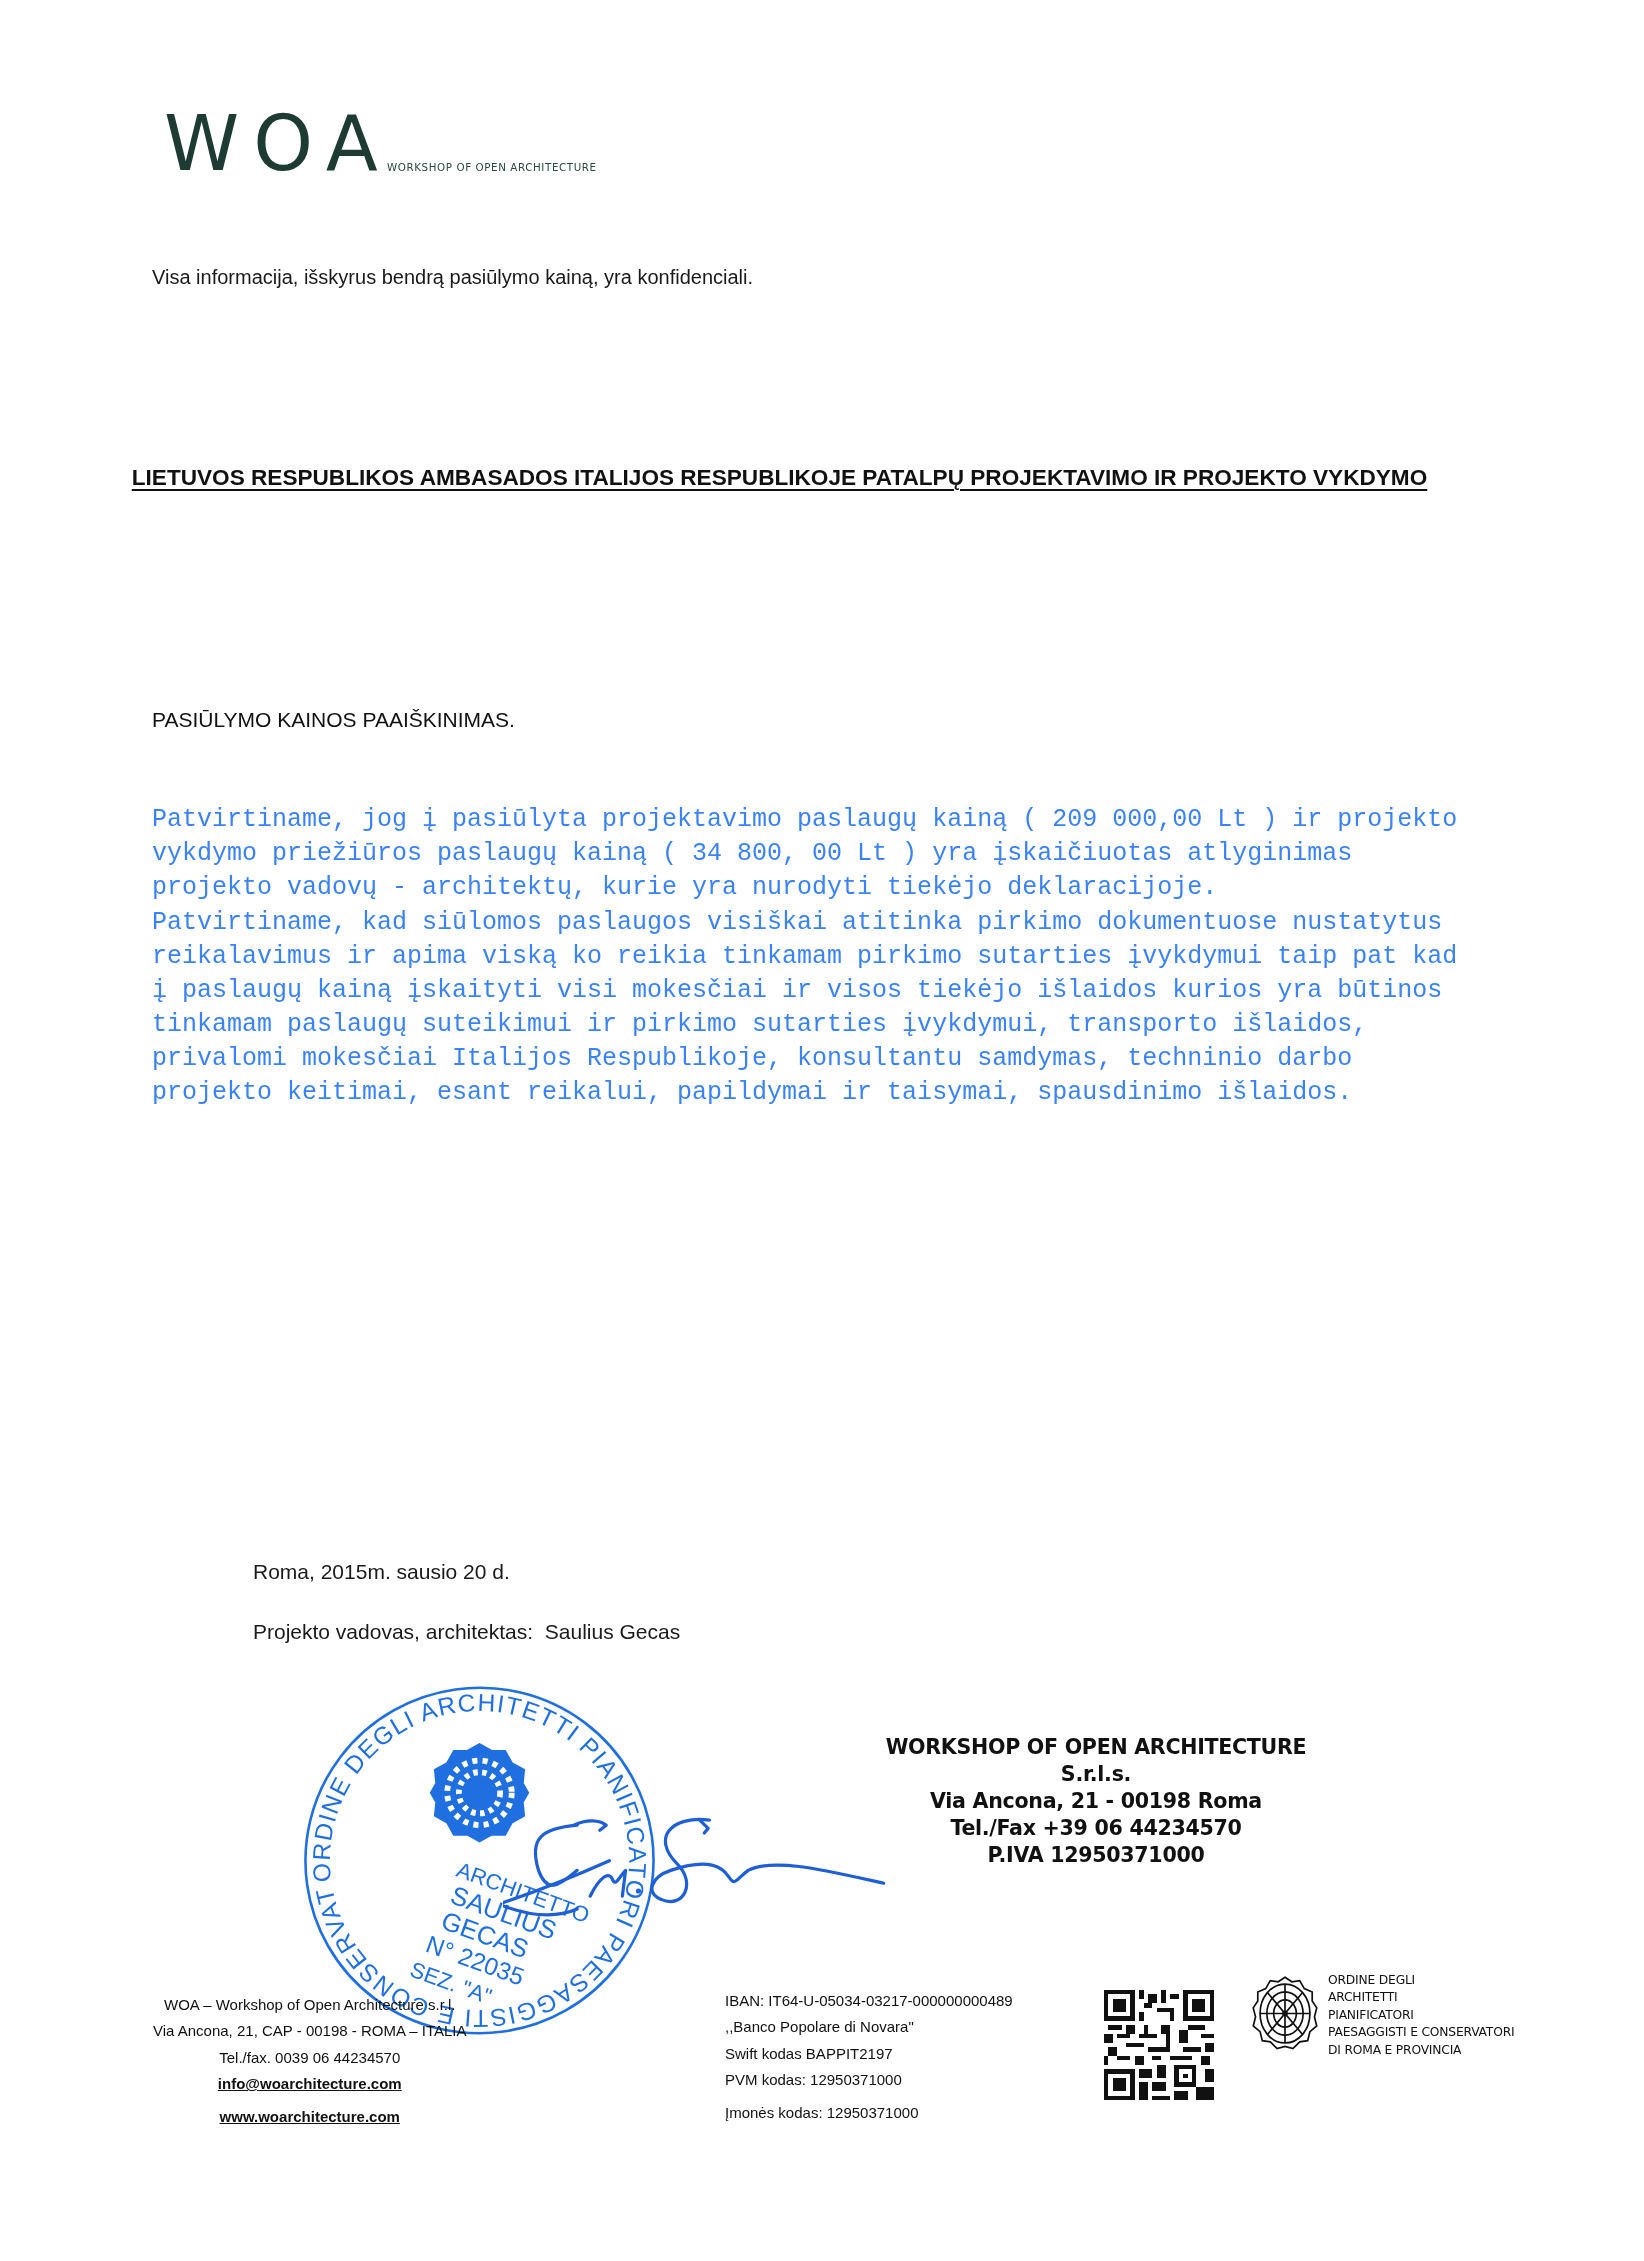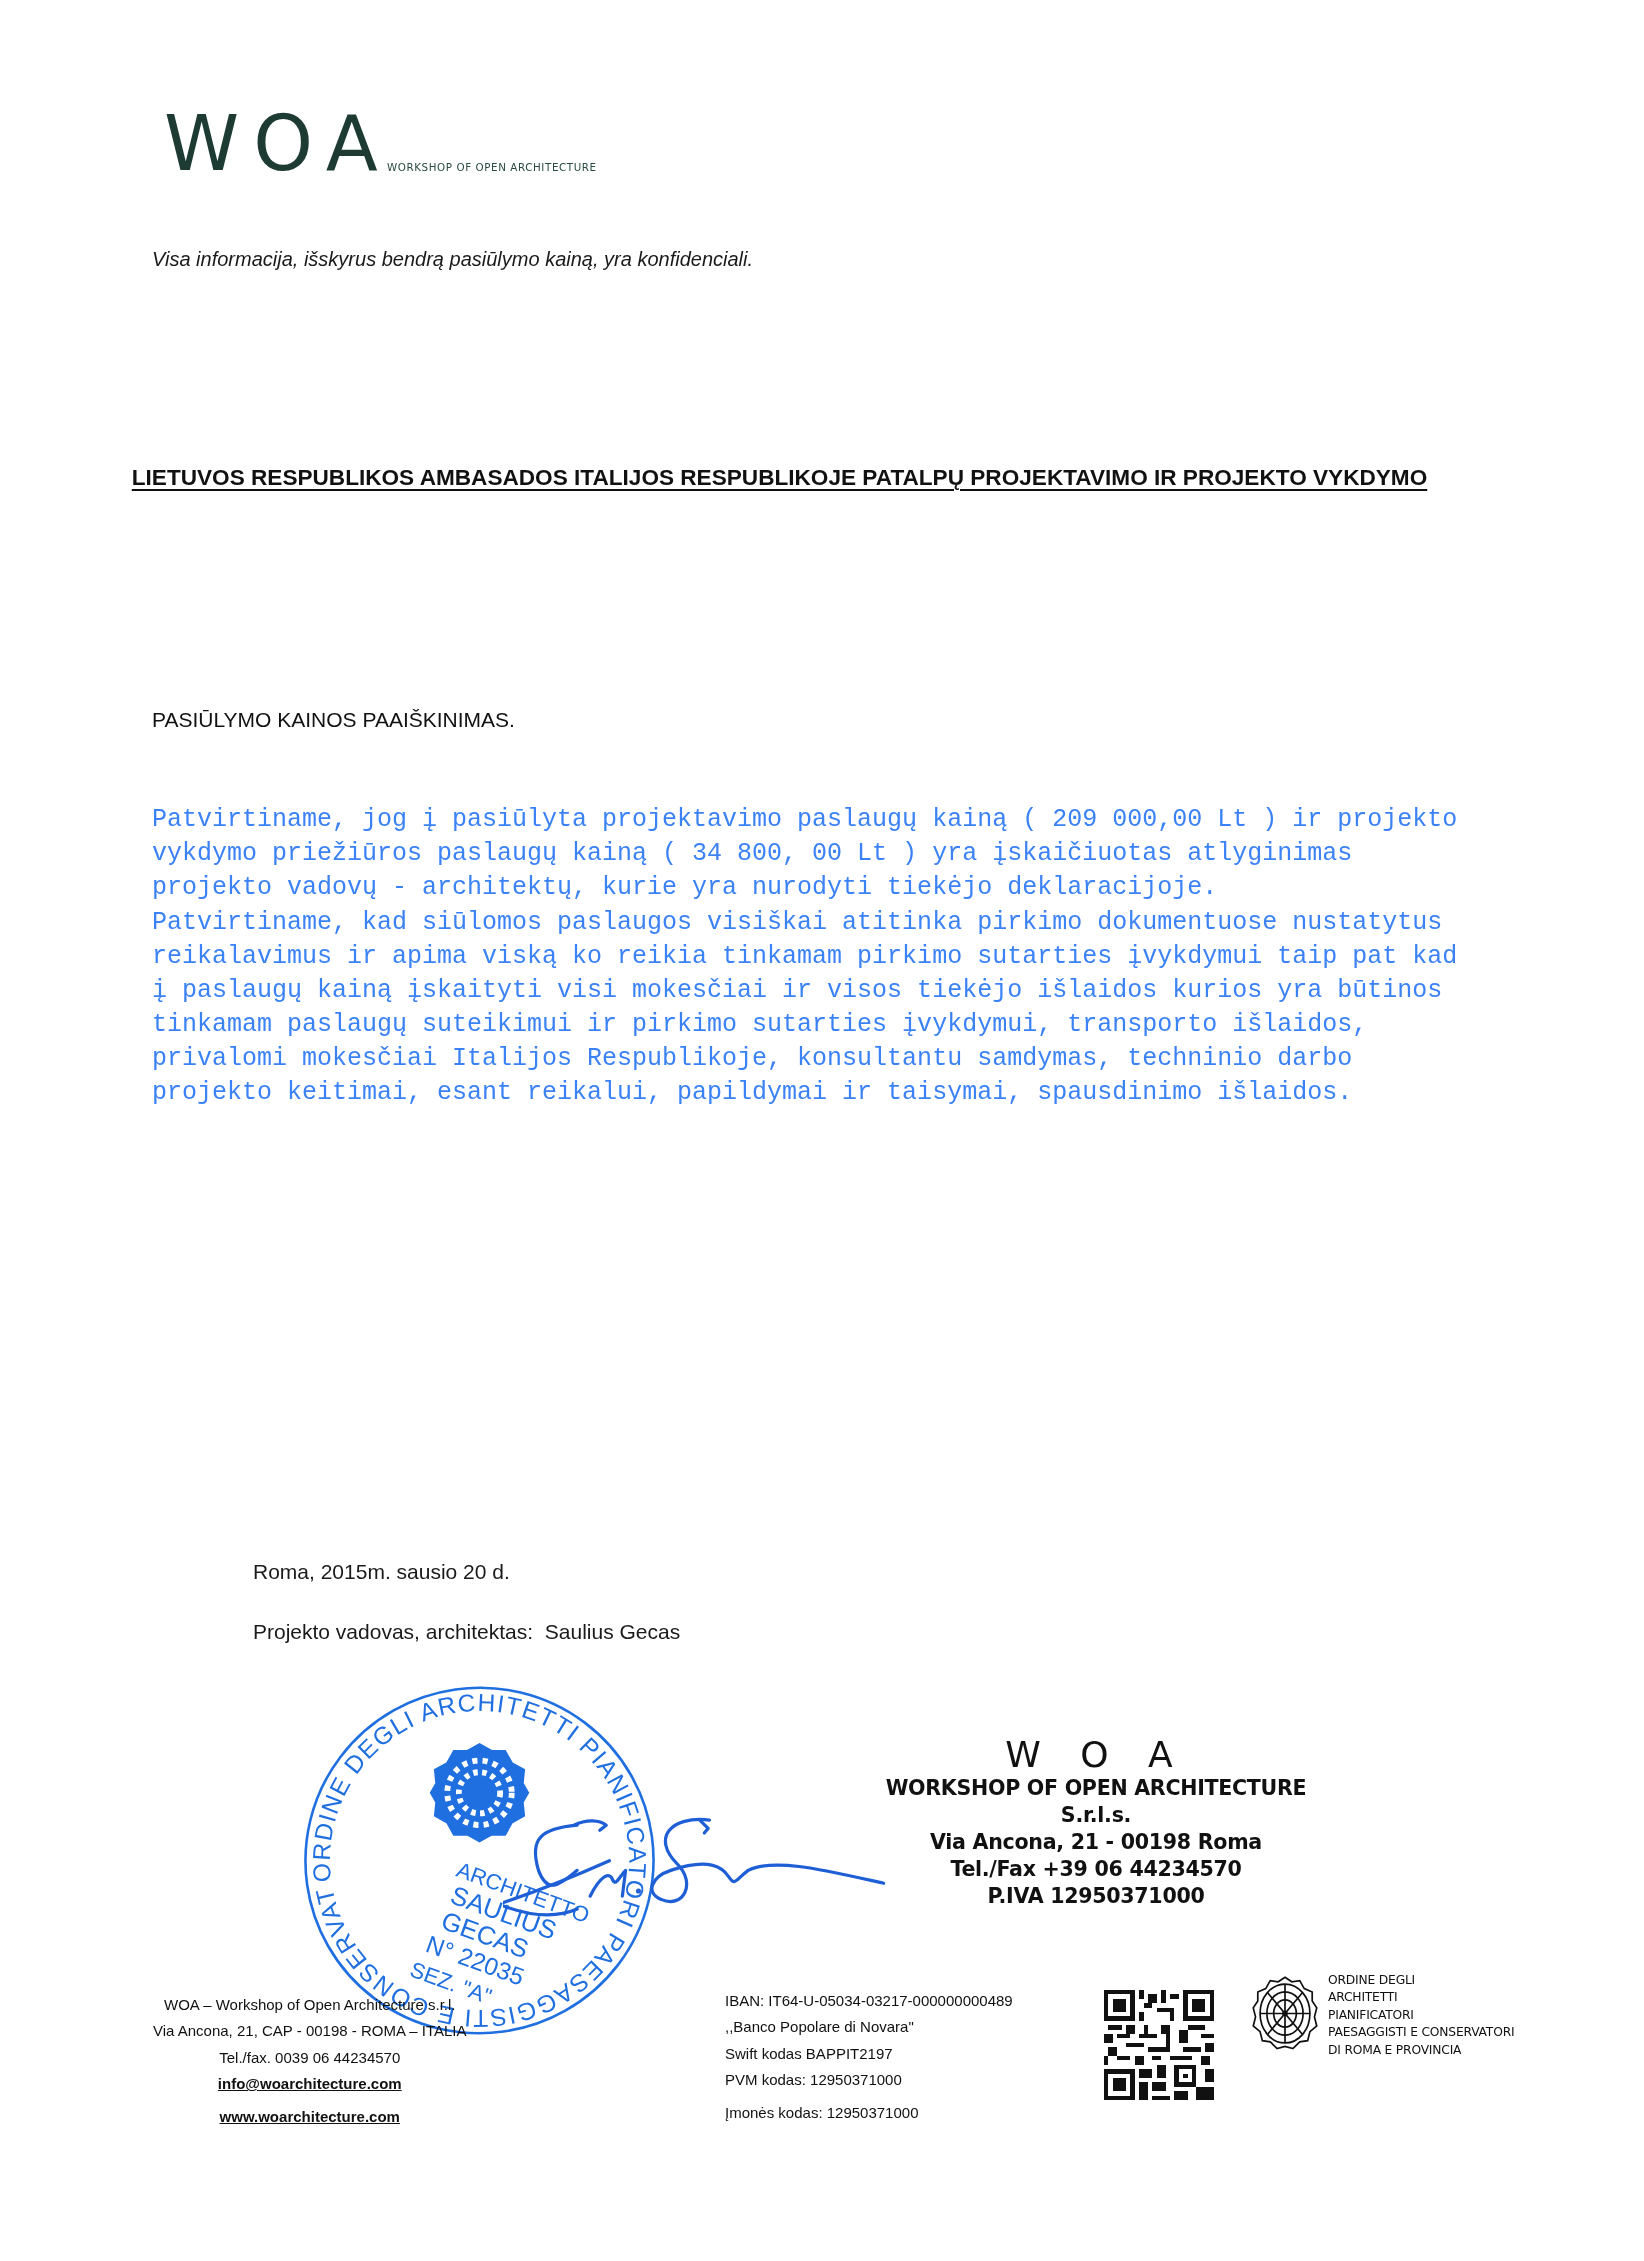--- a/index.html
+++ b/index.html
@@ -6,21 +6,21 @@
   body { width: 1644px; height: 2261px; position: relative; overflow: hidden;
          font-family: "Liberation Sans", "DejaVu Sans", sans-serif; color: #1a1a1a; }
   .abs { position: absolute; }
 
   
   .logo-big { left: 164px; top: 106px; font-size: 76px; letter-spacing: 14px; color: #1d3a33;
               font-weight: 400; line-height: 1; font-family: "DejaVu Sans", sans-serif; }
   .logo-sub { left: 387px; top: 161px; font-size: 10.3px; letter-spacing: 0.6px; color: #2a4a44;
               font-family: "DejaVu Sans", sans-serif; }
 
-  .confidential { left: 152px; top: 248px; font-size: 20px; font-style: italic; color: #1a1a1a; }
+  .confidential { left: 152px; top: 266px; font-size: 20px; color: #1a1a1a; }
 
   .title { left: 0; width: 1559px; top: 459px; text-align: center; font-size: 22.6px; font-weight: 700;
            line-height: 37px; color: #111; }
   .title .u { text-decoration: underline; text-decoration-thickness: 1.9px; text-underline-offset: 3.9px; }
   .title .nb { font-weight: 400; }
 
   .section-head { left: 152px; top: 708px; font-size: 21px; color: #111; }
 
   .para { left: 152px; width: 1328px; font-size: 25px; line-height: 34px; color: #3b82f6; font-family: Liberation Mono, monospace; }
   .p1 { top: 803px; }
@@ -106,21 +106,20 @@
     <path d="M 0,195 C 40,210 80,215 115,200"></path>
     <path d="M 110,70 C 130,60 150,62 160,70 L 150,78"></path>
     <path d="M 135,180 C 150,150 165,140 170,155 C 175,165 180,150 190,140 L 185,180"></path>
     <circle cx="210" cy="172" r="1.5" fill="#1f5fd6"></circle>
     <path d="M 320,62 C 260,55 230,90 270,130 C 300,160 280,200 245,185 C 220,175 230,150 260,140 C 320,120 340,135 350,150 C 360,165 360,155 380,140 C 420,120 500,140 590,160"></path>
     <path d="M 305,62 L 318,75 L 312,82"></path>
   </g>
 </svg>
 
 <div class="abs company-stamp">
-  <div class="big">W O A</div>
   <div class="ln">WORKSHOP OF OPEN ARCHITECTURE S.r.l.s.</div>
   <div class="ln">Via Ancona, 21 - 00198 Roma</div>
   <div class="ln">Tel./Fax +39 06 44234570</div>
   <div class="ln">P.IVA 12950371000</div>
 </div>
 
 <div class="abs footer-left">
   <div>WOA – Workshop of Open Architecture s.r.l.</div>
   <div>Via Ancona, 21, CAP - 00198 - ROMA – ITALIA</div>
   <div>Tel./fax. 0039 06 44234570</div>

